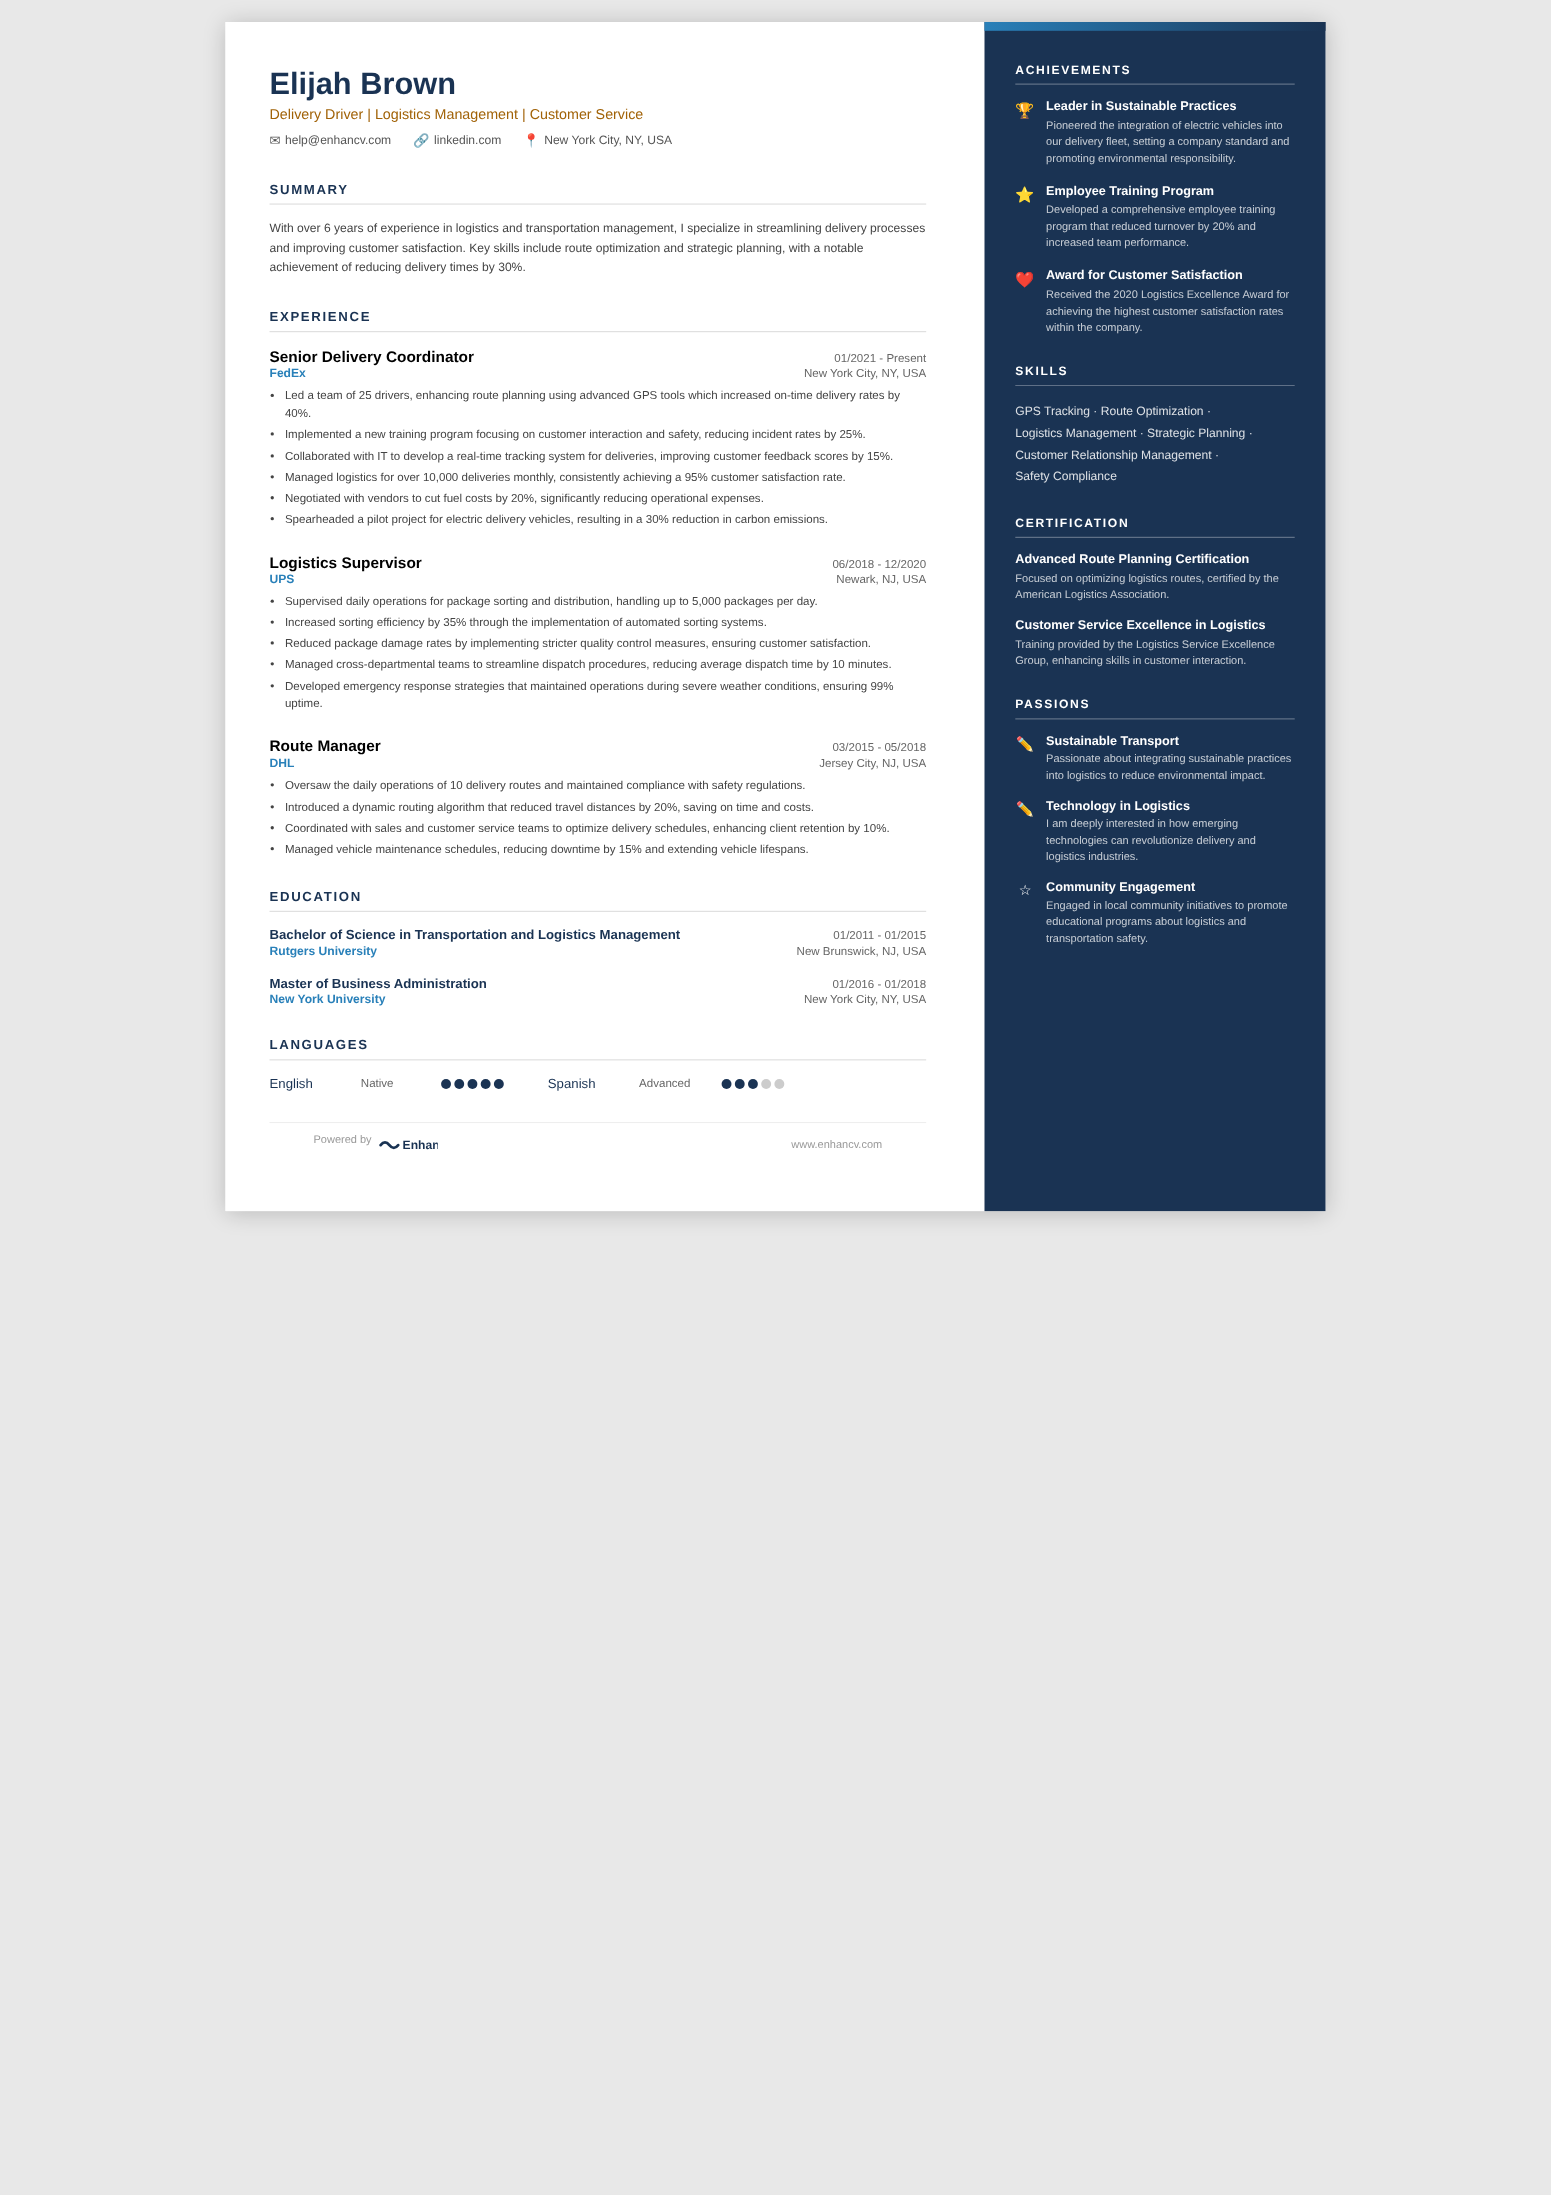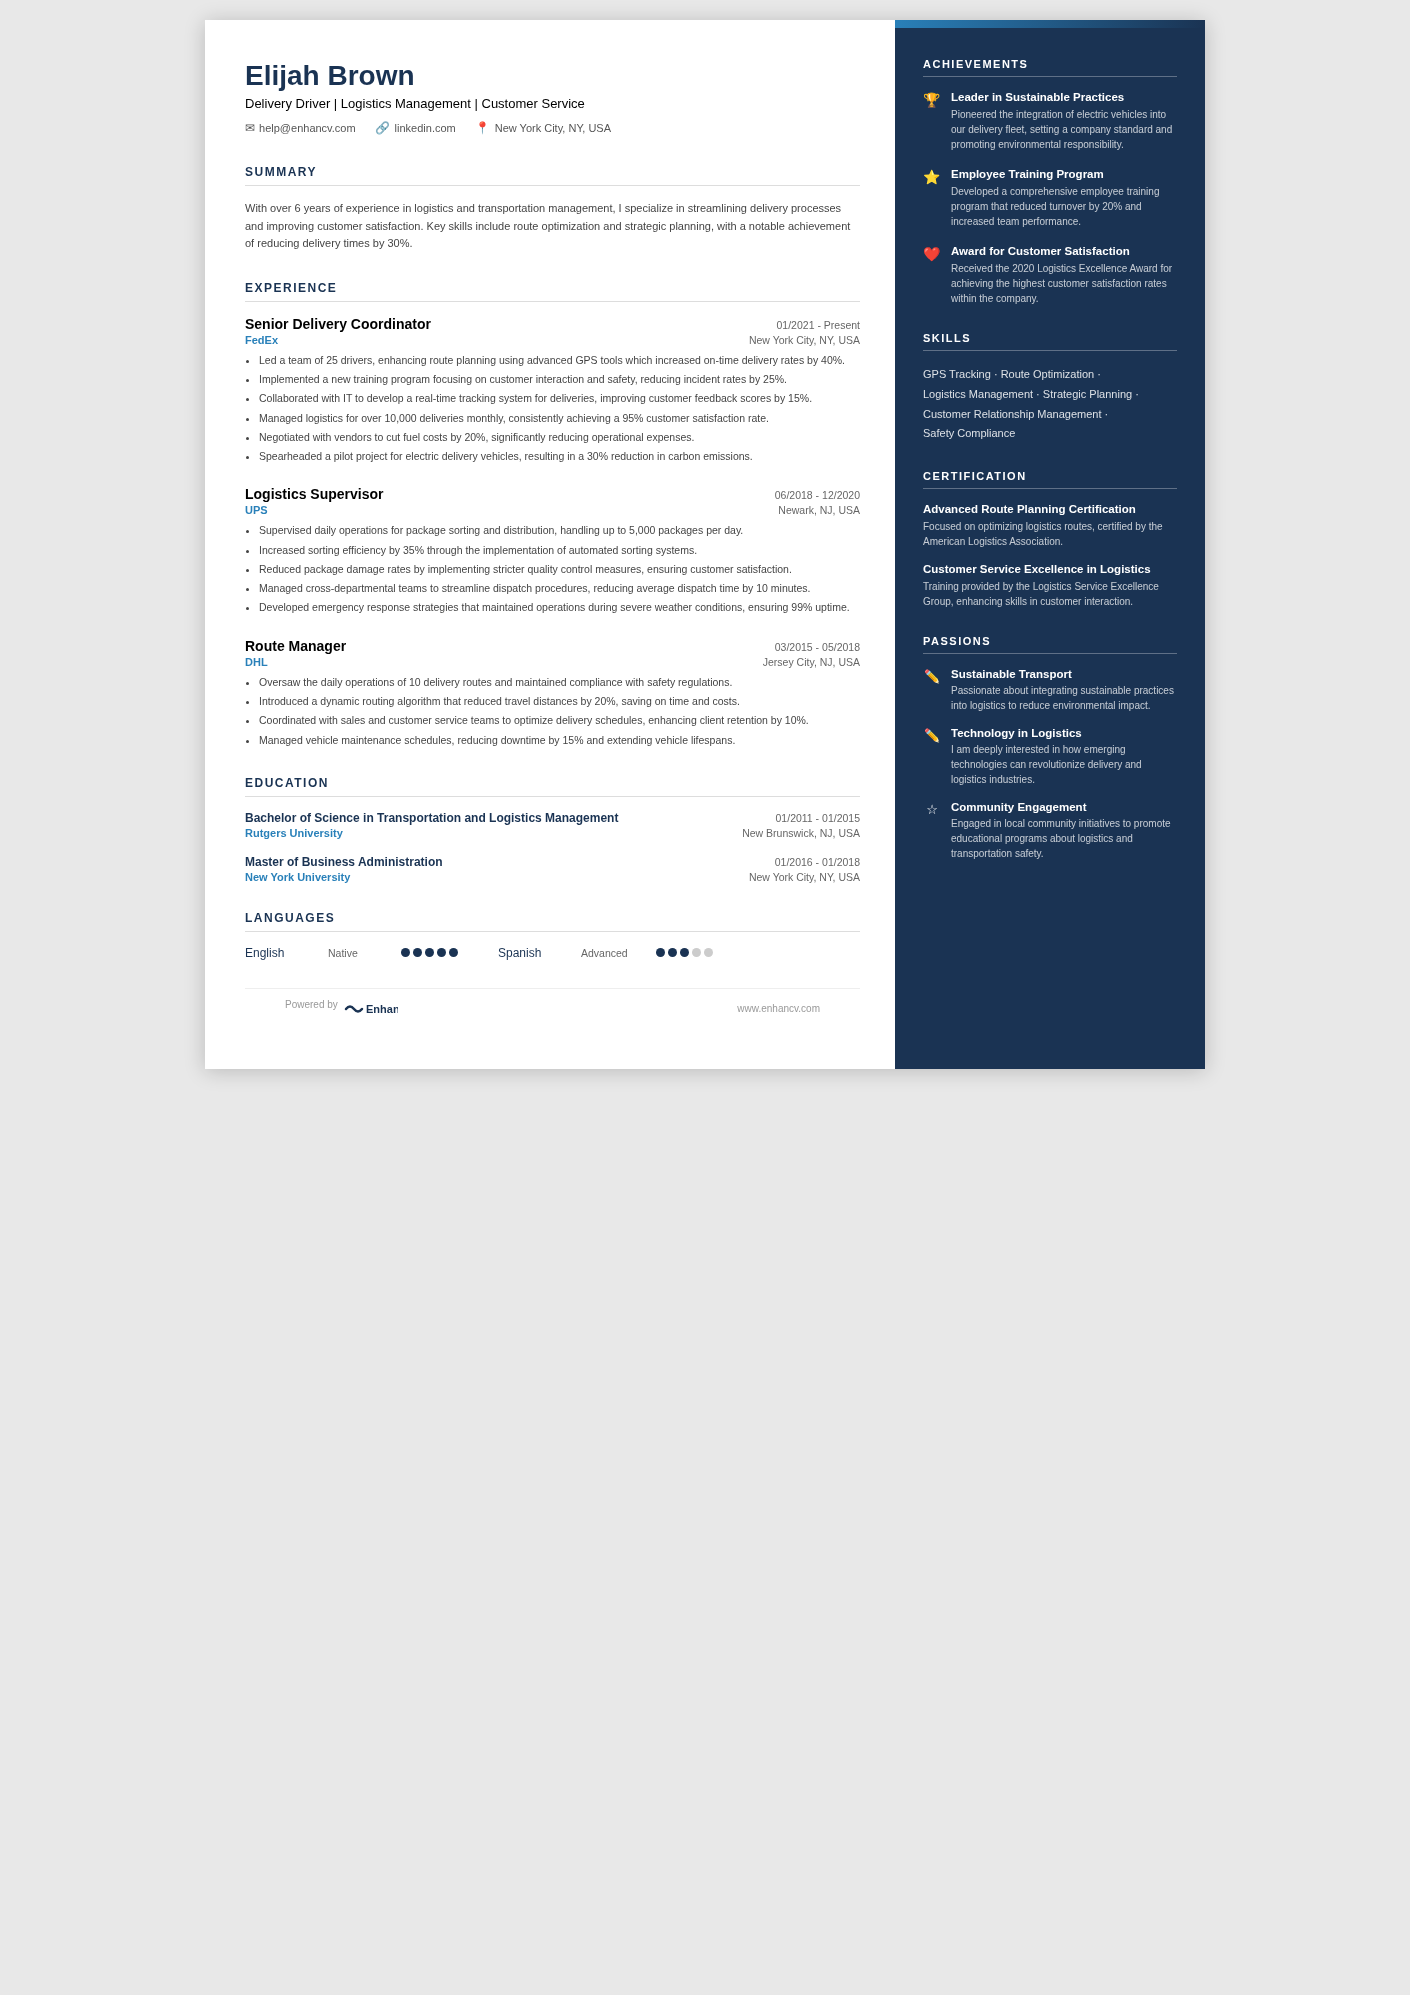--- a/index.html
+++ b/index.html
@@ -14,42 +14,42 @@
     }
     .resume-container {
       width: 1000px;
       display: flex;
       background: #fff;
       box-shadow: 0 2px 20px rgba(0,0,0,0.2);
     }
     
     .left-col {
       flex: 1;
-      padding: 40px 35px 40px 40px;
+      padding: 40px 53px 40px 40px;
       background: #fff;
     }
     
     .right-col {
       width: 310px;
       background: #1a3353;
       color: #fff;
       padding: 40px 28px;
     }
 
     
     .header { margin-bottom: 30px; }
     .header-name {
       font-size: 28px;
       font-weight: 700;
       color: #1a3353;
       margin-bottom: 4px;
     }
     .header-title {
       font-size: 13px;
-      color: #000000;
+      color: #a16207;
       font-weight: 400;
       margin-bottom: 10px;
     }
     .header-contact {
       display: flex;
       gap: 20px;
       font-size: 11px;
       color: #555;
       flex-wrap: wrap;
     }

